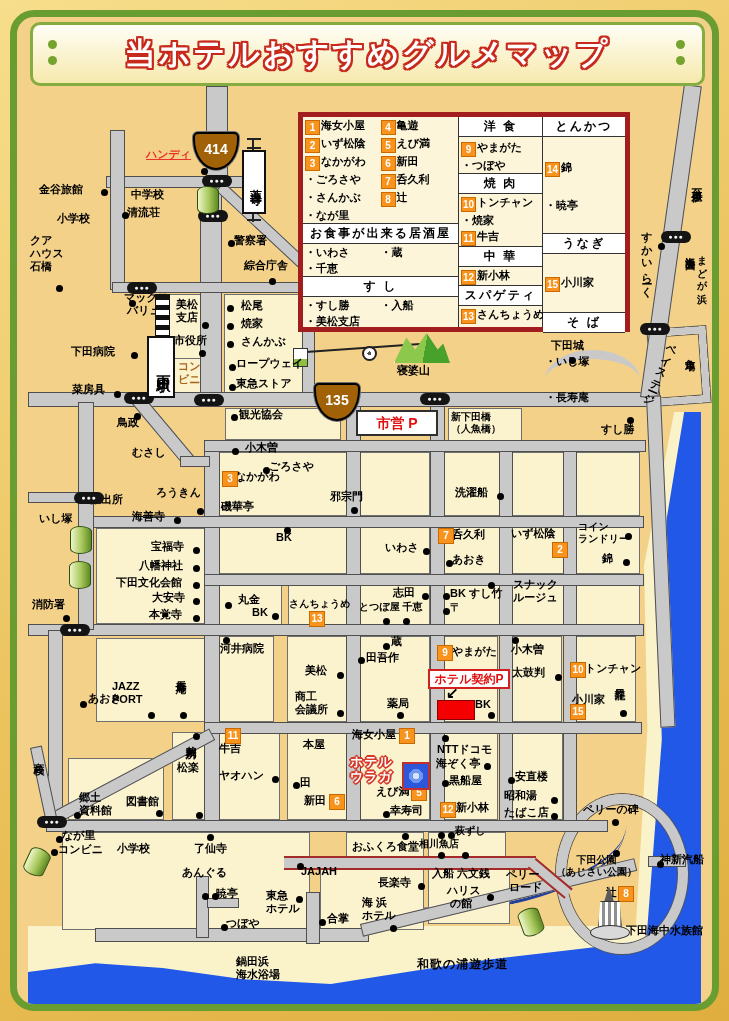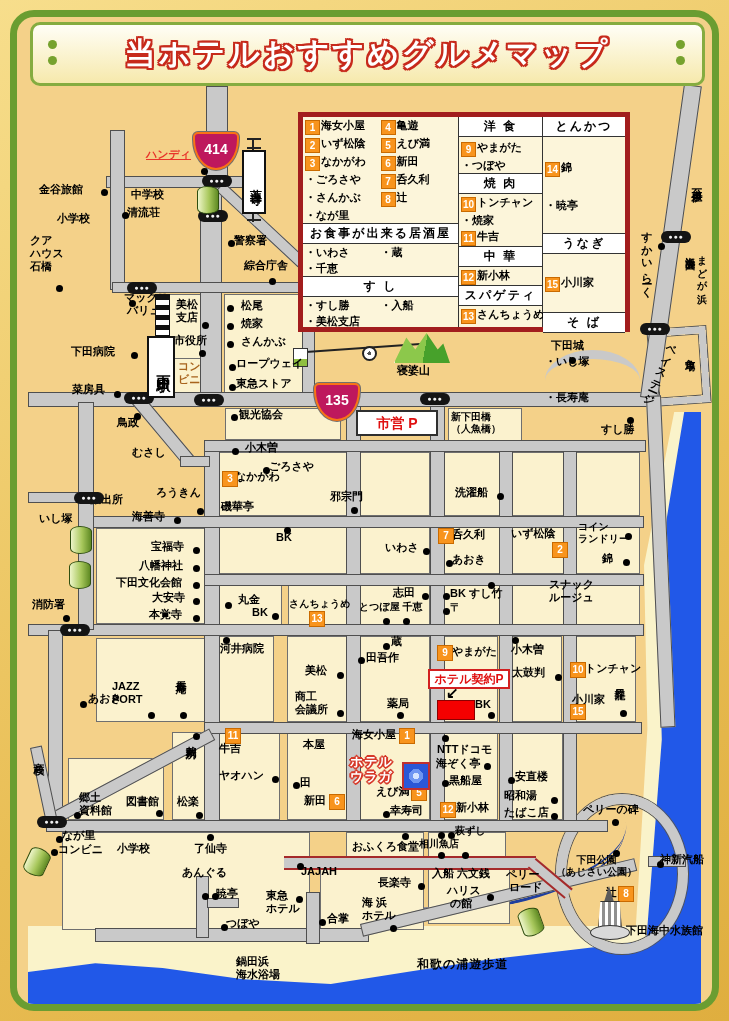--- a/index.html
+++ b/index.html
@@ -22,21 +22,21 @@
   .lbl.red{color:#E8332A;}
   .lbl.brn{color:#A8641E;}
   .lbl.ctr{text-align:center;}
   .lbl.rot{transform:rotate(24deg);}
   .lbl.hotel{font-size:13px;letter-spacing:1px;color:#fff;z-index:27;
     text-shadow:-1px -1px 0 #D63A2A,1px -1px 0 #D63A2A,-1px 1px 0 #D63A2A,1px 1px 0 #D63A2A,-2px 0 0 #D63A2A,2px 0 0 #D63A2A,0 2px 0 #D63A2A,0 -2px 0 #D63A2A;}
   .dot{position:absolute;width:7px;height:7px;background:#000;border-radius:50%;z-index:22;}
   .bdg{position:absolute;width:14px;height:14px;background:#F8941D;border:1px solid #C96A00;color:#fff;font-weight:bold;font-size:10px;line-height:14px;text-align:center;z-index:23;}
   .tl{position:absolute;width:30px;height:12px;background:#141414;border-radius:7px;z-index:24;color:#F2F2F2;font-size:7px;line-height:12px;text-align:center;letter-spacing:1px;overflow:hidden;}
   .brg{position:absolute;width:20px;height:26px;z-index:24;background:linear-gradient(90deg,#EDF5C8,#A7C75B 55%,#5F8A23);border:1px solid #2F4F10;border-radius:45% 55% 55% 45% / 20% 20% 20% 20%;}
-  .shield{position:absolute;width:42px;height:34px;background:#be185d;border:2px solid #f97316;box-shadow:0 0 0 1px #6F6F6F;border-radius:5px 5px 50% 50% / 5px 5px 80% 80%;color:#fff;font-weight:bold;font-size:14px;line-height:30px;text-align:center;z-index:26;}
+  .shield{position:absolute;width:42px;height:34px;background:#a16207;border:2px solid #000000;box-shadow:0 0 0 1px #6F6F6F;border-radius:5px 5px 50% 50% / 5px 5px 80% 80%;color:#fff;font-weight:bold;font-size:14px;line-height:30px;text-align:center;z-index:26;}
   .sign{position:absolute;background:#fff;border:2px solid #111;z-index:26;writing-mode:vertical-rl;font-weight:bold;text-align:center;letter-spacing:2px;color:#000;}
   .railv{position:absolute;z-index:12;background:repeating-linear-gradient(180deg,#222 0 2px,transparent 2px 9px),linear-gradient(90deg,transparent 0 5px,#222 5px 7px,transparent 7px);}
   .railstripe{position:absolute;width:13px;background:repeating-linear-gradient(180deg,#111 0 5px,#fff 5px 10px);border:1px solid #111;z-index:26;}
   .pbox{position:absolute;background:#fff;border:2px solid #2F2F2F;color:#E01010;font-weight:bold;font-size:14px;text-align:center;z-index:30;}
   .pbox.hotelp{border-color:#D22020;font-size:12px;}
   .redrect{position:absolute;background:#F50000;border:1px solid #8B0000;z-index:25;}
   .hicon{position:absolute;width:24px;height:24px;border:2px solid #C03030;z-index:27;background:radial-gradient(circle,#D5E4FF 0 3px,#6E95F2 3px 7px,#2B57D8 7px);}
   .mtn{position:absolute;left:394px;top:333px;width:56px;height:30px;z-index:12;background:linear-gradient(100deg,#F2FAE4 0 10%,#8CC84B 10% 55%,#47A12B 55%);clip-path:polygon(0 100%,22% 15%,38% 55%,58% 0,78% 55%,88% 35%,100% 100%);}
   .cable{position:absolute;left:306px;top:351px;width:118px;height:2px;background:#222;transform:rotate(-4deg);transform-origin:left;z-index:12;}
   .gnd{position:absolute;left:362px;top:346px;width:11px;height:11px;border:2px solid #222;background:radial-gradient(circle,#555 0 2px,#fff 2px);border-radius:50%;z-index:13;}
@@ -347,21 +347,21 @@
         <div class="lbl sm" style="left: 578px; top: 521px;">コイン
 ランドリー</div>
         <div class="lbl" style="left: 602px; top: 552px;">錦</div>
         <div class="lbl" style="left: 238px; top: 593px;">丸金</div>
         <div class="lbl" style="left: 252px; top: 606px;">BK</div>
         <div class="lbl sm" style="left: 289px; top: 598px;">さんちょうめ</div>
         <div class="lbl" style="left: 393px; top: 586px;">志田</div>
         <div class="lbl sm" style="left: 359px; top: 601px;">とつぼ屋 千恵</div>
         <div class="lbl" style="left: 450px; top: 587px;">BK すし竹</div>
         <div class="lbl" style="left: 450px; top: 601px;">〒</div>
-        <div class="lbl" style="left: 513px; top: 578px; padding-left: 36px;">スナック
+        <div class="lbl" style="left: 513px; top: 578px;">スナック
 ルージュ</div>
         <div class="lbl" style="left: 391px; top: 635px;">蔵</div>
         <div class="lbl" style="left: 366px; top: 651px;">田吾作</div>
         <div class="lbl" style="left: 452px; top: 645px;">やまがた</div>
         <div class="lbl" style="left: 511px; top: 643px;">小木曽</div>
         <div class="lbl" style="left: 512px; top: 666px;">太鼓判</div>
         <div class="lbl" style="left: 585px; top: 662px;">トンチャン</div>
         <div class="lbl v" style="left: 613px; top: 679px;">昇龍</div>
         <div class="lbl" style="left: 572px; top: 693px;">小川家</div>
         <div class="lbl" style="left: 387px; top: 697px;">薬局</div>
@@ -376,21 +376,21 @@
         <div class="lbl" style="left: 88px; top: 692px;">あおき</div>
         <div class="lbl v" style="left: 184px; top: 737px;">裁判所</div>
         <div class="lbl" style="left: 219px; top: 742px;">牛吉</div>
         <div class="lbl" style="left: 219px; top: 769px;">ヤオハン</div>
         <div class="lbl" style="left: 303px; top: 738px;">本屋</div>
         <div class="lbl" style="left: 300px; top: 776px;">田</div>
         <div class="lbl" style="left: 304px; top: 794px;">新田</div>
         <div class="lbl" style="left: 79px; top: 791px;">郷土
 資料館</div>
         <div class="lbl" style="left: 126px; top: 795px;">図書館</div>
-        <div class="lbl" style="left: 177px; top: 795px;">松楽</div>
+        <div class="lbl" style="left: 177px; top: 761px;">松楽</div>
         <div class="lbl" style="left: 352px; top: 728px;">海女小屋</div>
         <div class="lbl hotel" style="left: 350px; top: 754px;">ホテル
 ウラガ</div>
         <div class="lbl" style="left: 376px; top: 785px;">えび満</div>
         <div class="lbl" style="left: 390px; top: 804px;">幸寿司</div>
         <div class="lbl" style="left: 437px; top: 743px;">NTTドコモ</div>
         <div class="lbl" style="left: 436px; top: 757px;">海ぞく亭</div>
         <div class="lbl" style="left: 449px; top: 774px;">黒船屋</div>
         <div class="lbl" style="left: 456px; top: 801px;">新小林</div>
         <div class="lbl" style="left: 515px; top: 770px;">安直楼</div>

